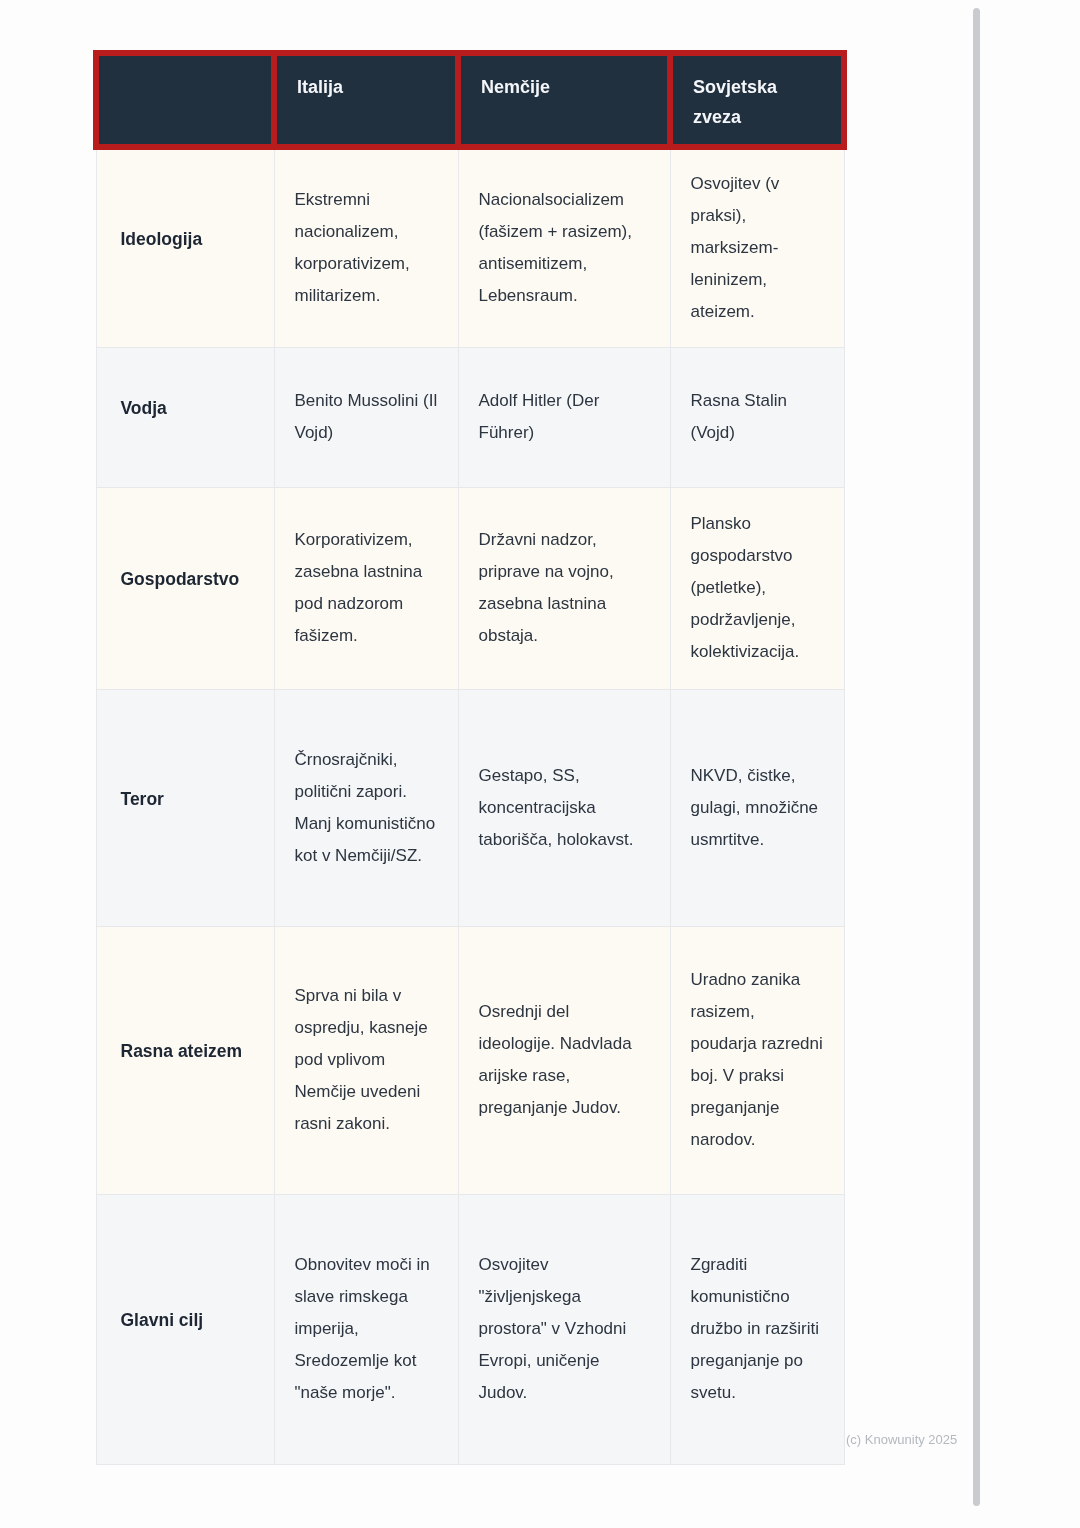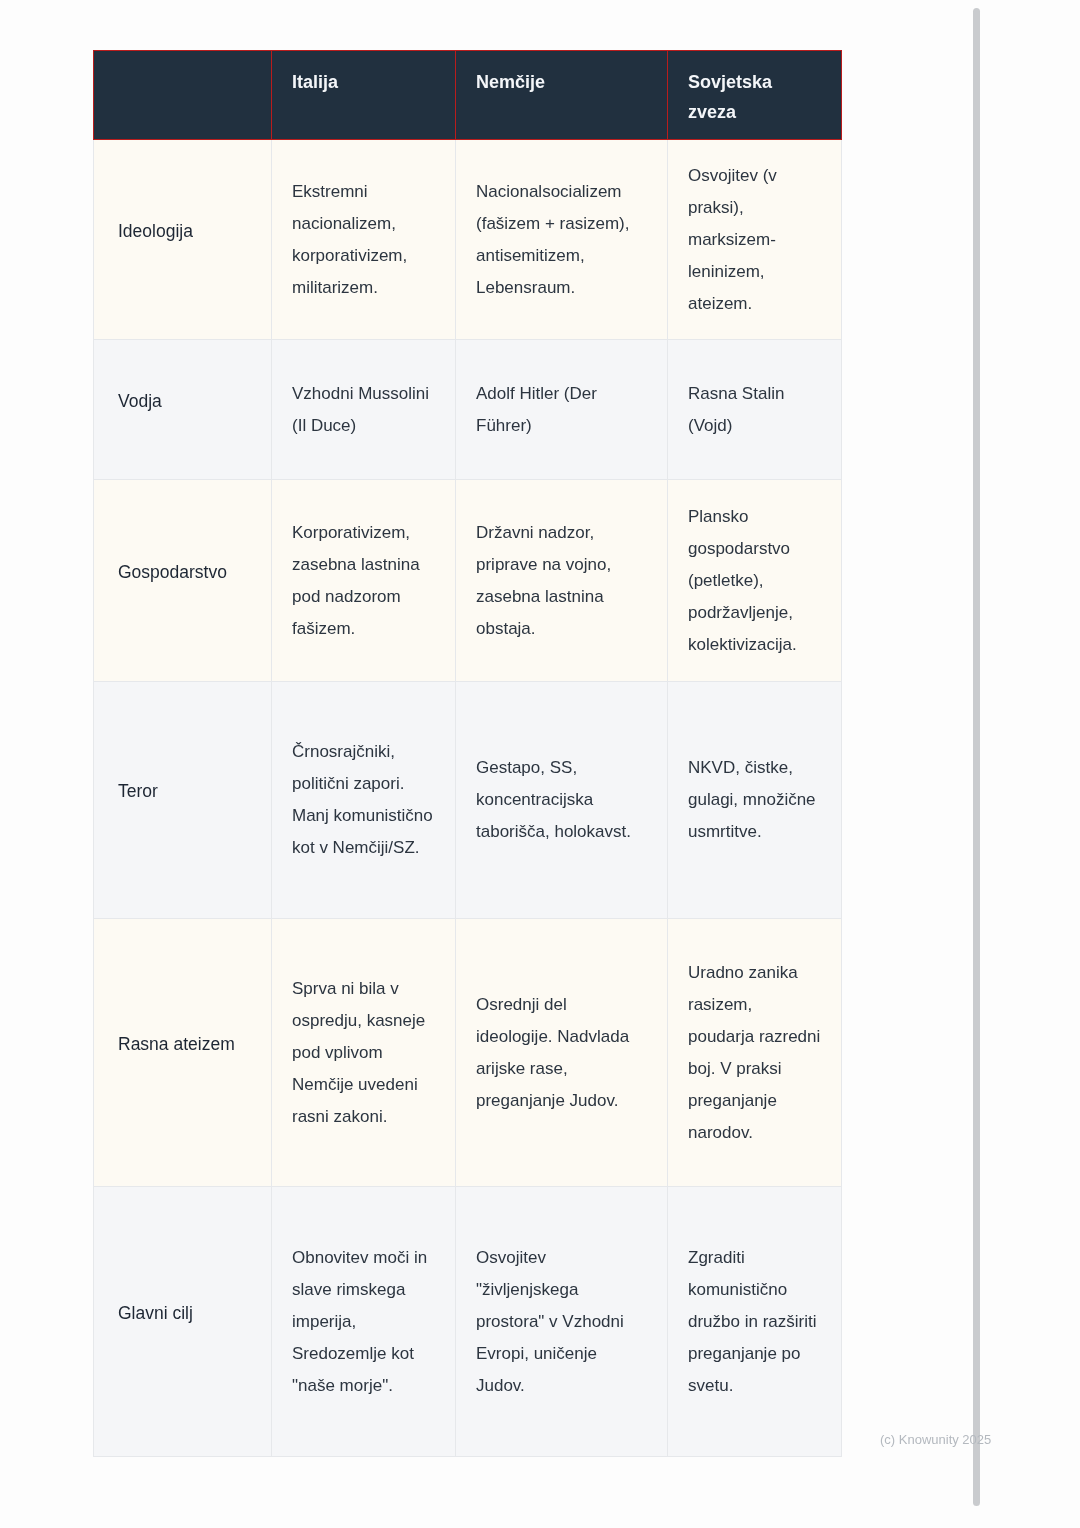--- a/index.html
+++ b/index.html
@@ -19,34 +19,34 @@
     position: absolute;
     left: 93px;
     top: 50px;
     width: 748px;
     border-collapse: collapse;
     table-layout: fixed;
   }
   table.cmp thead th {
     background: #21303f;
     color: #f4f6f9;
-    border: 1px solid #b91c1c;
+    border: 6px solid #b91c1c;
     text-align: left;
     vertical-align: top;
     padding: 16px 20px 12px 20px;
     font-size: 18px;
     line-height: 30px;
     font-weight: 700;
   }
   table.cmp tbody th,
   table.cmp tbody td {
     border: 1px solid #e6e8eb;
   }
   table.cmp tbody th.rowlabel {
-    font-weight: 400;
+    font-weight: 700;
     color: #1d2633;
     text-align: left;
     vertical-align: middle;
     padding: 18px 20px 36px 24px;
     font-size: 17.5px;
     line-height: 26px;
   }
   table.cmp tbody td {
     padding: 16px 20px;
     vertical-align: middle;
@@ -62,21 +62,21 @@
     position: absolute;
     left: 973px;
     top: 8px;
     width: 7px;
     height: 1498px;
     background: #c9cbce;
     border-radius: 4px;
   }
   .watermark {
     position: absolute;
-    left: 880px;
+    left: 846px;
     top: 1432px;
     font-size: 13px;
     color: #b4b9bf;
     white-space: nowrap;
   }
 </style>
 </head>
 <body>
 
 <div class="canvas">
@@ -98,21 +98,21 @@
     </thead>
     <tbody>
       <tr class="row-odd" style="height:200px">
         <th class="rowlabel">Ideologija</th>
         <td>Ekstremni nacionalizem, korporativizem, militarizem.</td>
         <td>Nacionalsocializem (fašizem + rasizem), antisemitizem, Lebensraum.</td>
         <td>Osvojitev (v praksi), marksizem-leninizem, ateizem.</td>
       </tr>
       <tr class="row-even" style="height:140px">
         <th class="rowlabel">Vodja</th>
-        <td>Vzhodni Mussolini (Il Duce)</td>
+        <td>Benito Mussolini (Il Vojd)</td>
         <td>Adolf Hitler (Der Führer)</td>
         <td>Rasna Stalin (Vojd)</td>
       </tr>
       <tr class="row-odd" style="height:202px">
         <th class="rowlabel">Gospodarstvo</th>
         <td>Korporativizem, zasebna lastnina pod nadzorom fašizem.</td>
         <td>Državni nadzor, priprave na vojno, zasebna lastnina obstaja.</td>
         <td>Plansko gospodarstvo (petletke), podržavljenje, kolektivizacija.</td>
       </tr>
       <tr class="row-even" style="height:237px">

